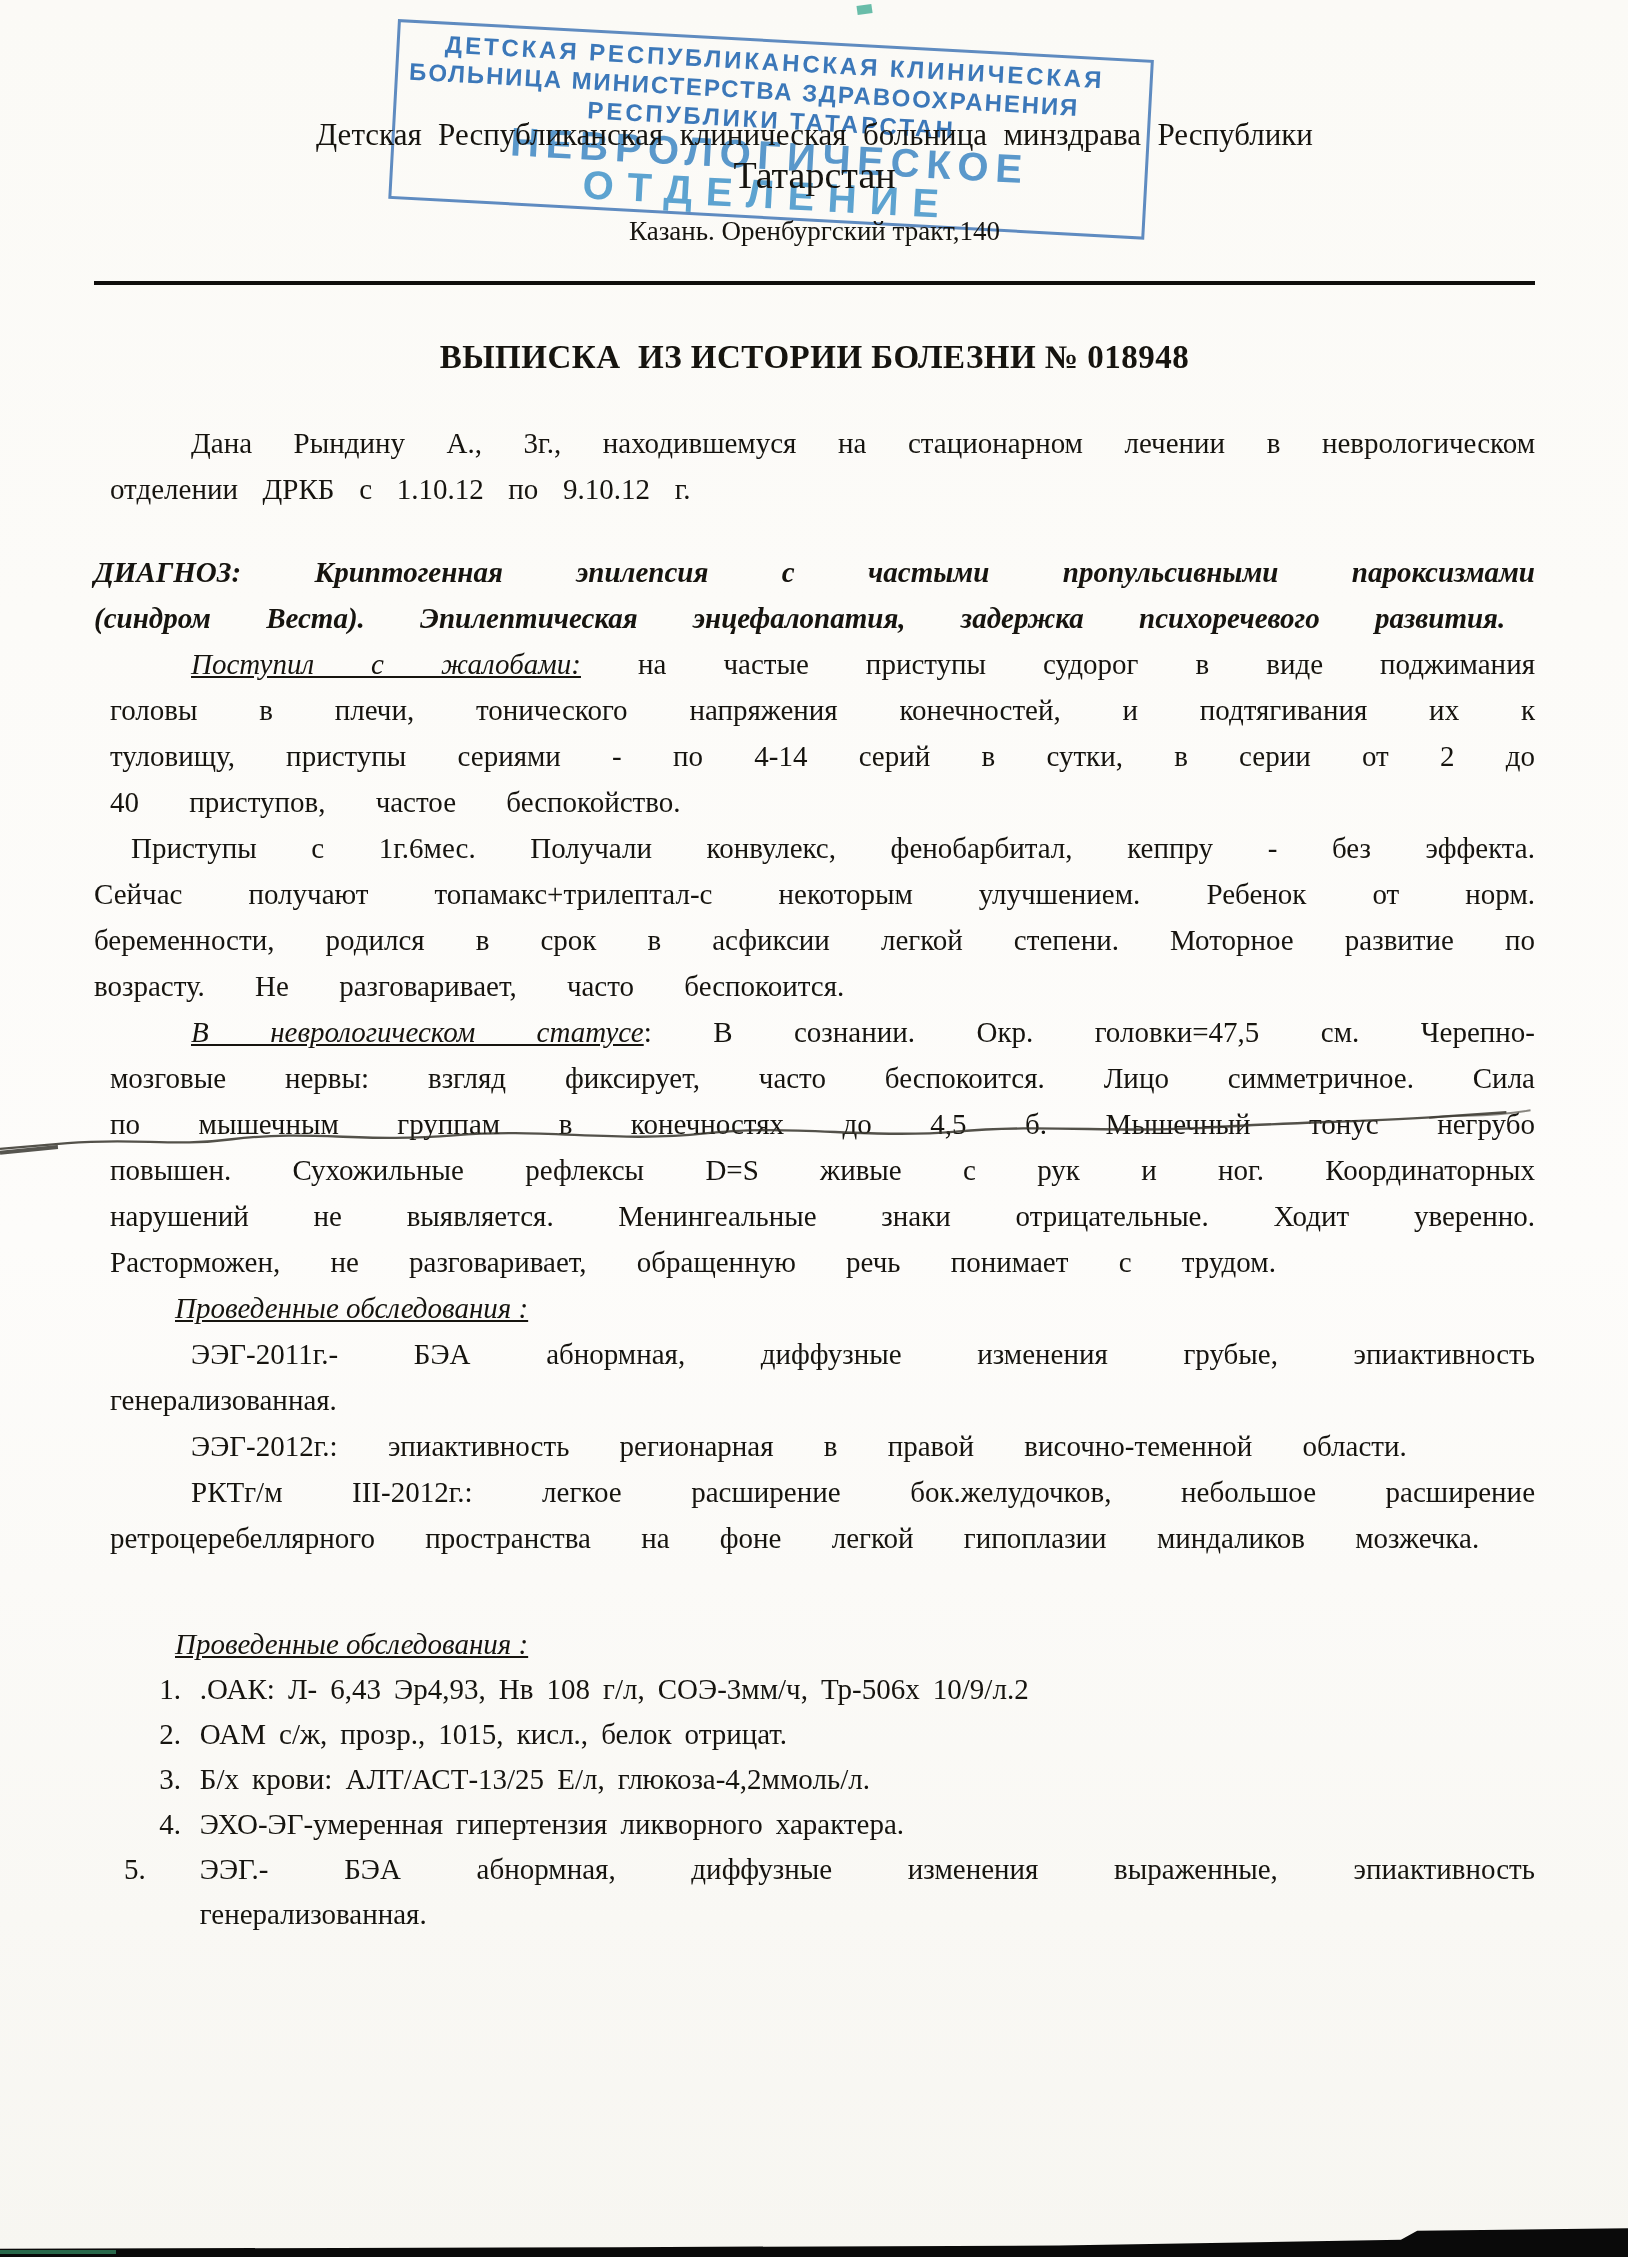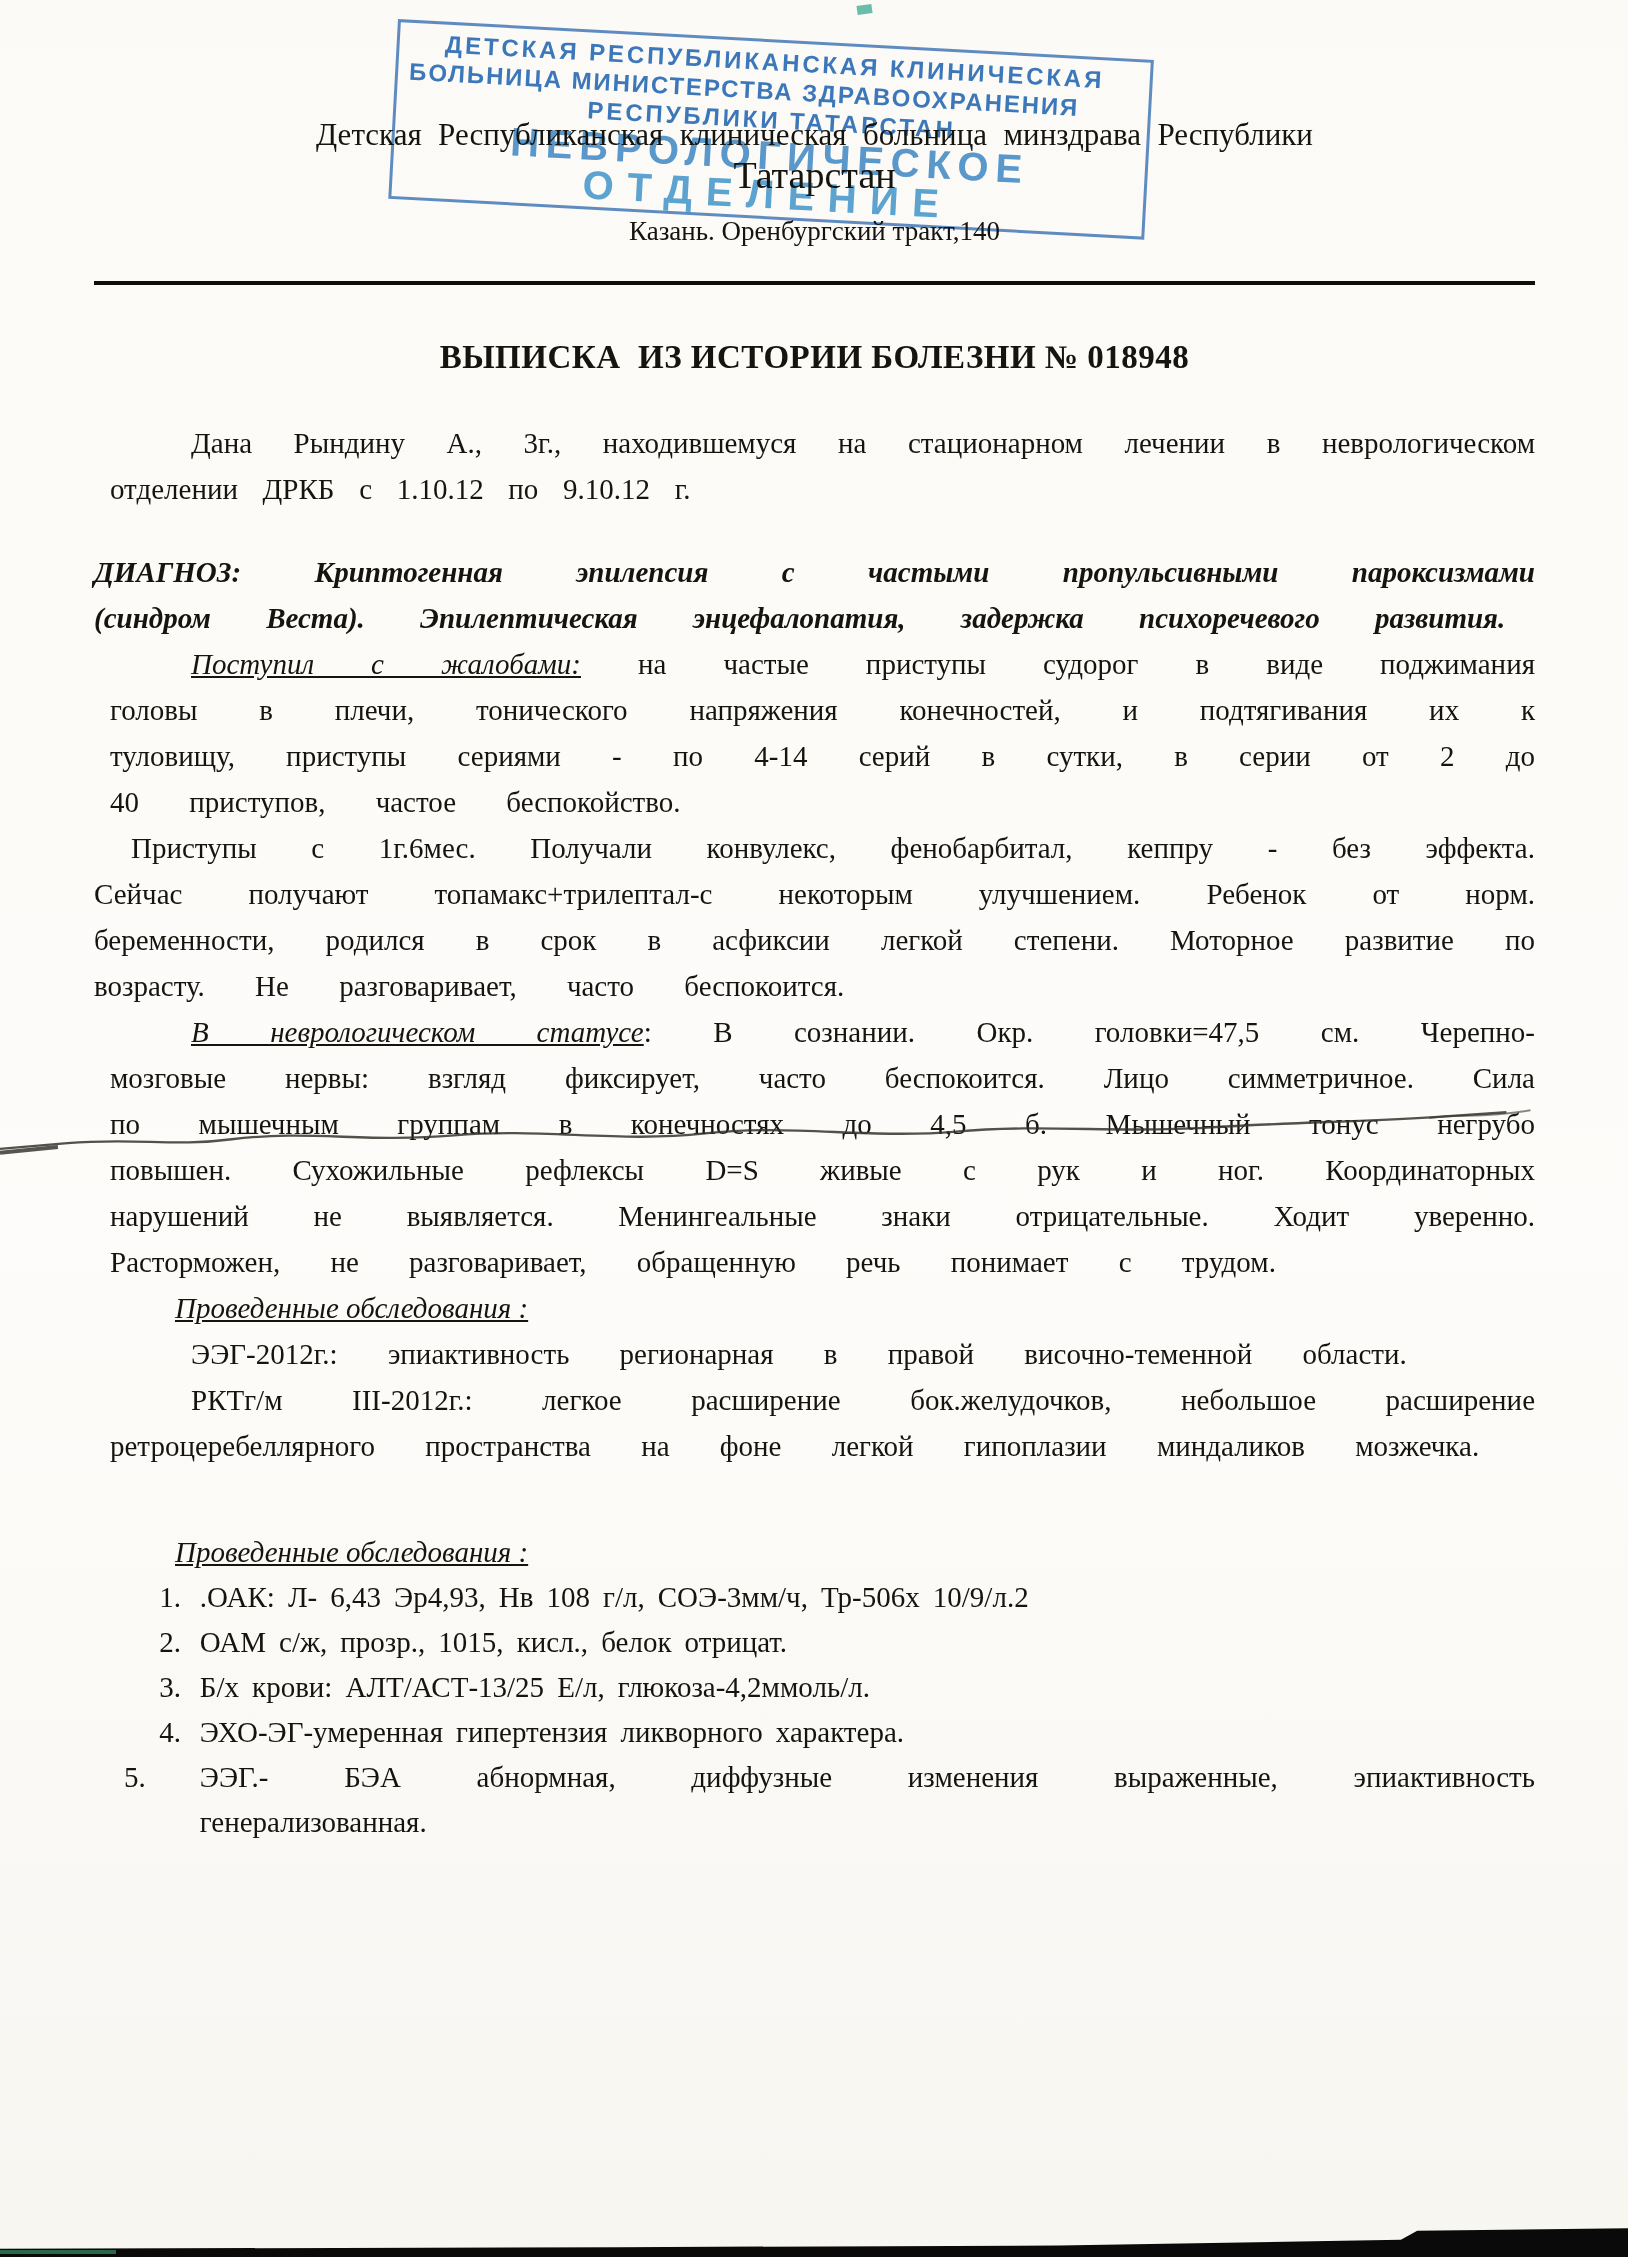--- a/index.html
+++ b/index.html
@@ -112,20 +112,21 @@
     <p class="para diag">ДИАГНОЗ: Криптогенная эпилепсия с частыми пропульсивными пароксизмами (синдром Веста). Эпилептическая энцефалопатия, задержка психоречевого развития.</p>
 
     <p class="para ws-lg ind-lg"><span class="lead">Поступил с жалобами:</span><span> на частые приступы судорог в виде поджимания головы в плечи, тонического напряжения конечностей, и подтягивания их к туловищу, приступы сериями - по 4-14 серий в сутки, в серии от 2 до 40 приступов, частое беспокойство.</span></p>
 
     <p class="para ws-lg ind-sm">Приступы с 1г.6мес. Получали конвулекс, фенобарбитал, кеппру - без эффекта. Сейчас получают топамакс+трилептал-с некоторым улучшением. Ребенок от норм. беременности, родился в срок в асфиксии легкой степени. Моторное развитие по возрасту. Не разговаривает, часто беспокоится.</p>
 
     <p class="para ws-lg ind-lg"><span class="lead">В неврологическом статусе</span><span>: В сознании.  Окр. головки=47,5 см. Черепно-мозговые нервы: взгляд фиксирует, часто беспокоится. Лицо симметричное. Сила по мышечным группам в  конечностях до 4,5 б. Мышечный тонус негрубо повышен. Сухожильные рефлексы D=S живые с рук и ног. Координаторных нарушений не выявляется. Менингеальные знаки отрицательные. Ходит уверенно. Расторможен, не разговаривает, обращенную речь понимает с трудом.</span></p>
 
     <p class="heading ind-lg"><span class="lead">Проведенные   обследования :</span></p>
 
+    <p class="para ws-lg ind-lg">ЭЭГ-2011г.- БЭА  абнормная, диффузные  изменения  грубые, эпиактивность генерализованная.</p>
 
     <p class="para ws-lg ind-lg">ЭЭГ-2012г.: эпиактивность регионарная в правой височно-теменной области.</p>
 
     <p class="para ws-lg ind-lg">РКТг/м III-2012г.: легкое расширение бок.желудочков, небольшое расширение ретроцеребеллярного пространства на фоне легкой гипоплазии миндаликов мозжечка.</p>
 
     <p class="heading heading2 ind-lg"><span class="lead">Проведенные обследования :</span></p>
 
     <ol class="lab-list">
       <li>.ОАК: Л- 6,43 Эр4,93, Нв 108 г/л, СОЭ-3мм/ч, Тр-506х 10/9/л.2</li>
       <li>ОАМ с/ж, прозр., 1015, кисл., белок отрицат.</li>

